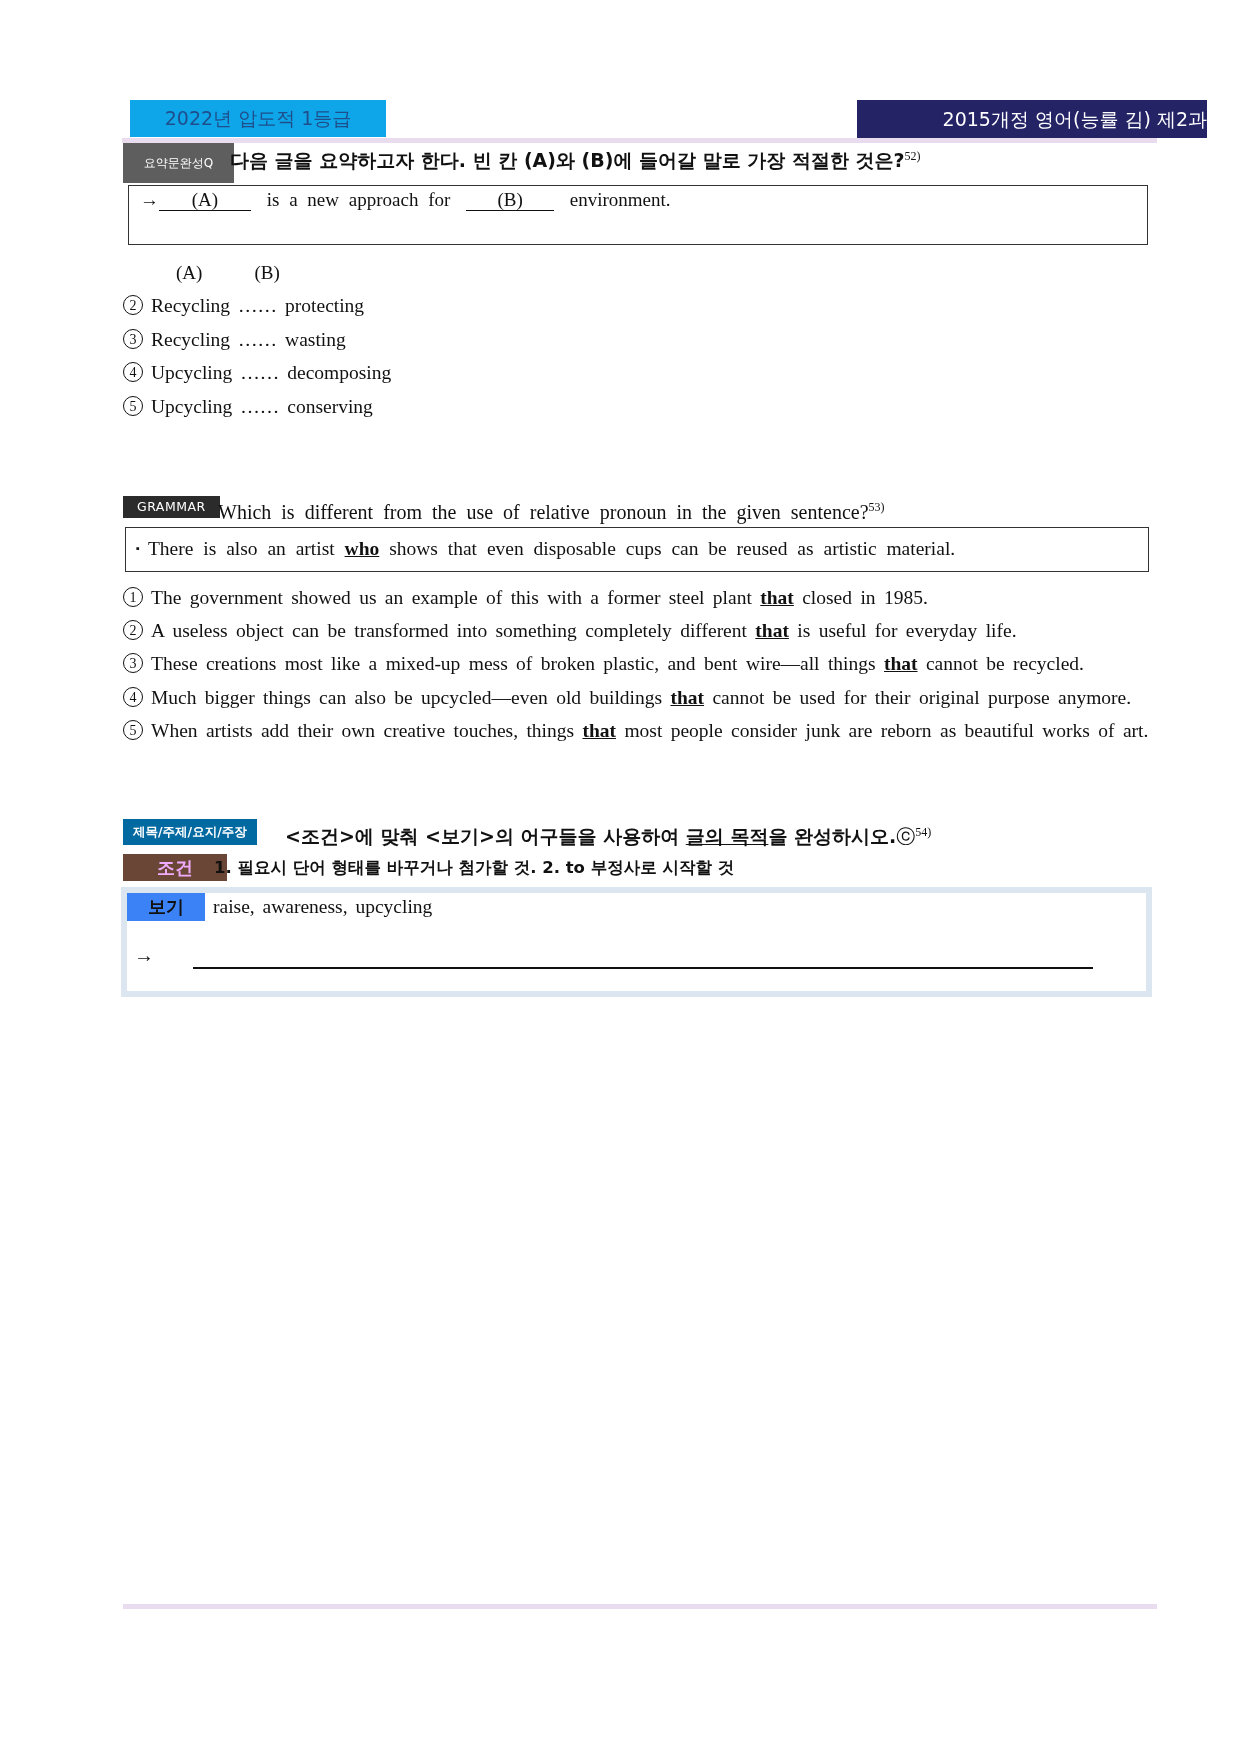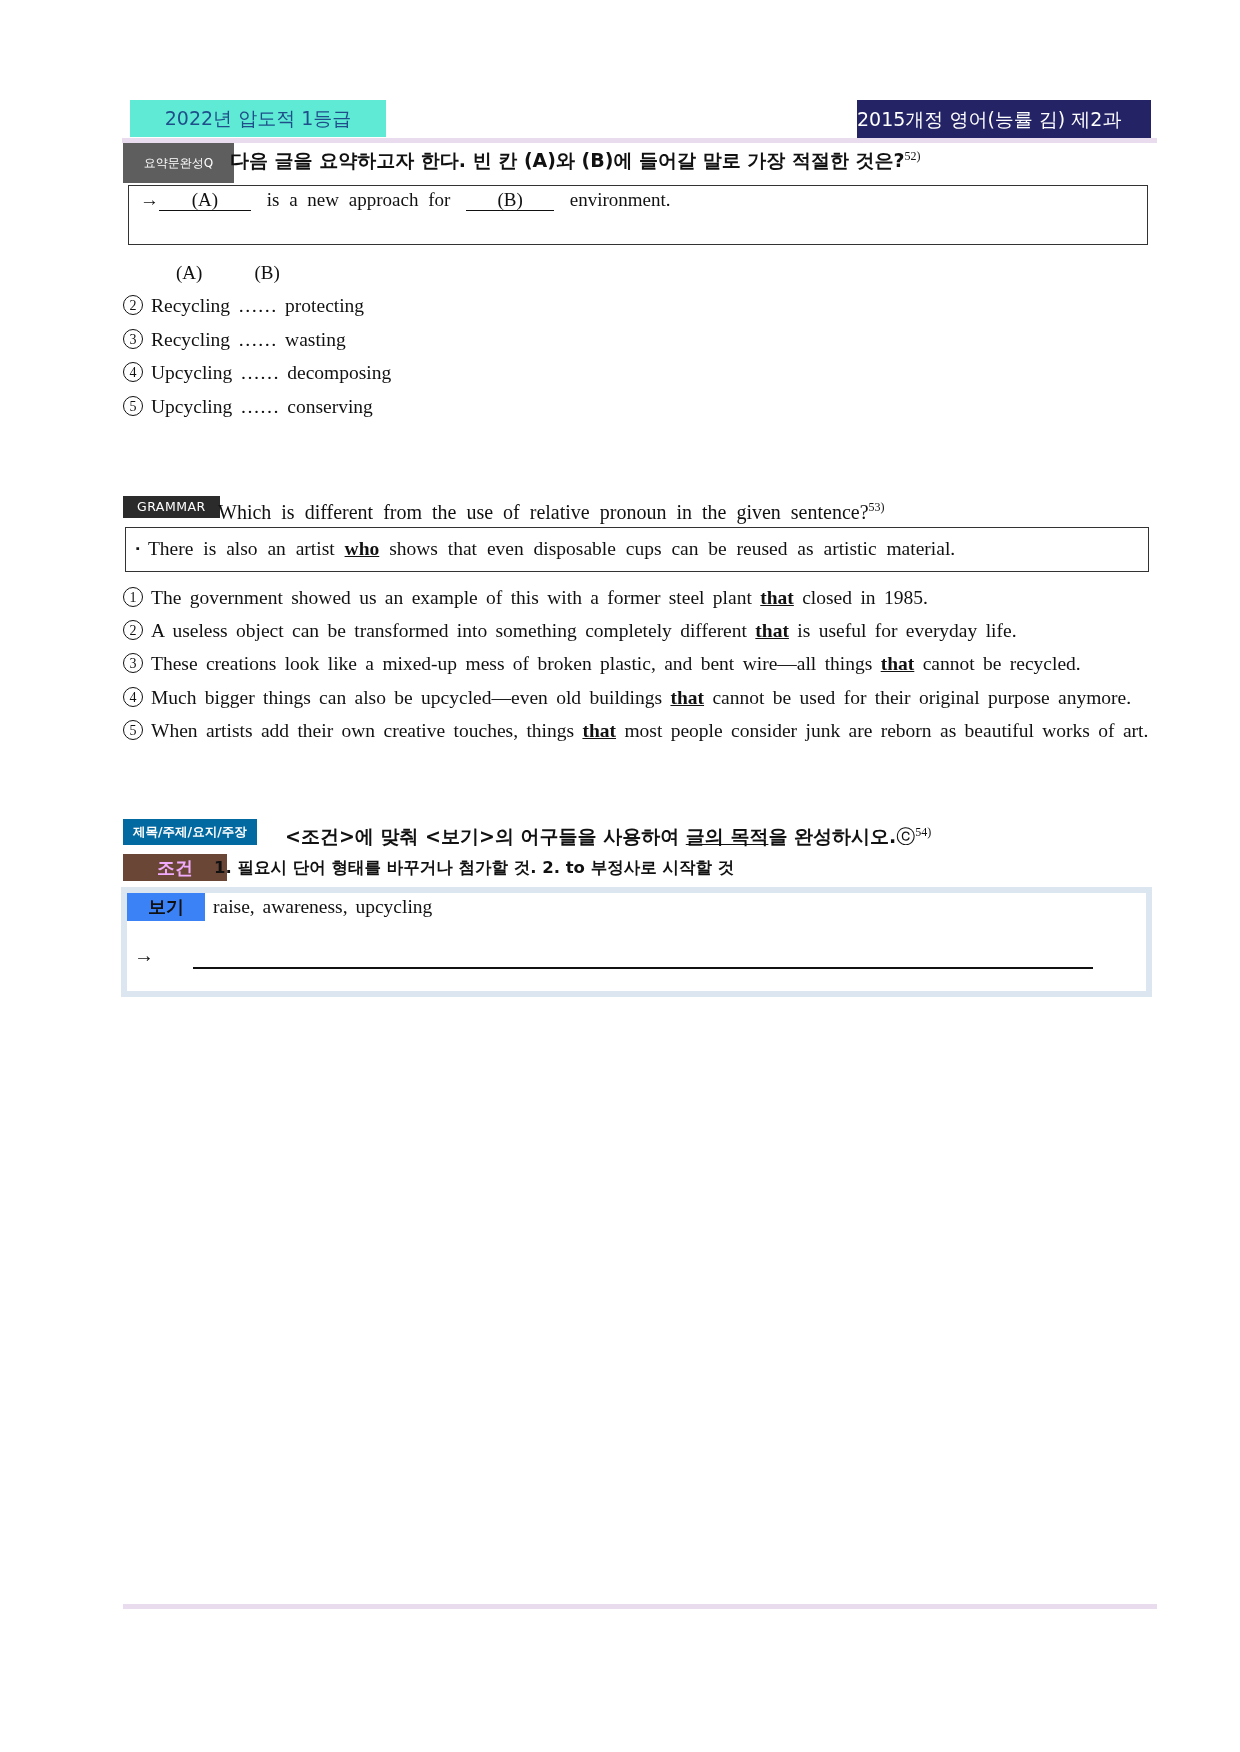--- a/index.html
+++ b/index.html
@@ -1,19 +1,19 @@
 <!DOCTYPE html>
 <html><head>
 <meta charset="utf-8">
 <style>
   html, body { margin:0; padding:0; background:#ffffff; }
   body { width:1240px; height:1752px; position:relative; font-family:"Liberation Serif", serif; color:#111; overflow:hidden; }
   .abs { position:absolute; }
-  .hdr-left { left:130px; top:100px; width:256px; height:37px; background:#5eead4; color:#1f4e8a; font-family:"DejaVu Sans", sans-serif; font-size:19px; line-height:37px; text-align:center; }
-  .hdr-right { left:857px; top:100px; width:294px; height:38px; background:#232366; color:#fff; font-family:"DejaVu Sans", sans-serif; font-size:19px; line-height:38px; text-align:left; }
+  .hdr-left { left:130px; top:100px; width:256px; height:37px; background:#0ea5e9; color:#1f4e8a; font-family:"DejaVu Sans", sans-serif; font-size:19px; line-height:37px; text-align:center; }
+  .hdr-right { left:857px; top:100px; width:350px; height:38px; background:#232366; color:#fff; font-family:"DejaVu Sans", sans-serif; font-size:19px; line-height:38px; text-align:right; }
   .hdr-line { left:122px; top:138px; width:1035px; height:5px; background:#e8dcee; }
   .tag { font-family:"DejaVu Sans", sans-serif; font-size:12px; color:#fff; line-height:24px; padding:0 6px; }
   .tag-gray { left:123px; top:143px; width:95px; height:24px; background:#5e5e5e; text-align:center; padding:8px; }
   .q-title { font-family:"DejaVu Sans", sans-serif; font-weight:bold; font-size:19px; }
   .q1-title { left:230px; top:143px; line-height:26px; }
   sup { font-size:12px; font-family:"Liberation Serif", serif; font-weight:normal; }
   .box1 { left:128px; top:185px; width:1020px; height:60px; border:1px solid #333; box-sizing:border-box; }
   .summary { left:140px; top:189px; font-size:19px; word-spacing:5px; }
   .blank { display:inline-block; border-bottom:1px solid #111; text-align:center; line-height:20px; }
   .opt-head { left:176px; top:262px; font-size:19px; }
@@ -77,21 +77,21 @@
 <div class="abs box2"></div>
 <div class="abs given">
   <span class="bullet">▪</span><span>There is also an artist</span>
   <span class="ul-bold">who</span>
   <span>shows that even disposable cups can be reused as artistic material.</span>
 </div>
 
 <div class="abs g-opts">
   <div class="g-row"><span class="circ">1</span><span>The government showed us an example of this with a former steel plant</span> <span class="ul-bold">that</span> <span>closed in 1985.</span></div>
   <div class="g-row"><span class="circ">2</span><span>A useless object can be transformed into something completely different</span> <span class="ul-bold">that</span> <span>is useful for everyday life.</span></div>
-  <div class="g-row"><span class="circ">3</span><span>These creations look like a mixed-up mess of broken plastic, and bent wire—all things</span> <span class="ul-bold">that</span> <span>cannot be recycled.</span></div>
+  <div class="g-row"><span class="circ">3</span><span>These creations most like a mixed-up mess of broken plastic, and bent wire—all things</span> <span class="ul-bold">that</span> <span>cannot be recycled.</span></div>
   <div class="g-row"><span class="circ">4</span><span>Much bigger things can also be upcycled—even old buildings</span> <span class="ul-bold">that</span> <span>cannot be used for their original purpose anymore.</span></div>
   <div class="g-row"><span class="circ">5</span><span>When artists add their own creative touches, things</span> <span class="ul-bold">that</span> <span>most people consider junk are reborn as beautiful works of art.</span></div>
 </div>
 
 <div class="abs tag tag-navy">제목/주제/요지/주장</div>
 <div class="abs q-title q3-title"><span>&lt;조건&gt;에 맞춰 &lt;보기&gt;의 어구들을 사용하여 </span><span class="ul">글의 목적</span><span>을 완성하시오.</span><span style="font-weight:normal;">ⓒ</span><sup>54)</sup></div>
 
 <div class="abs tag-brown">조건</div>
 <div class="abs cond">1. 필요시 단어 형태를 바꾸거나 첨가할 것. 2. to 부정사로 시작할 것</div>
 

